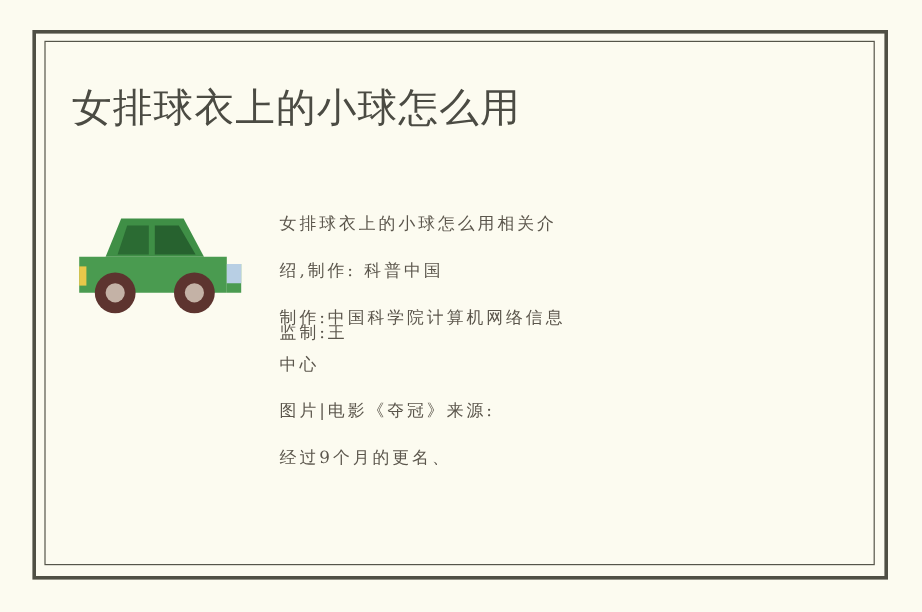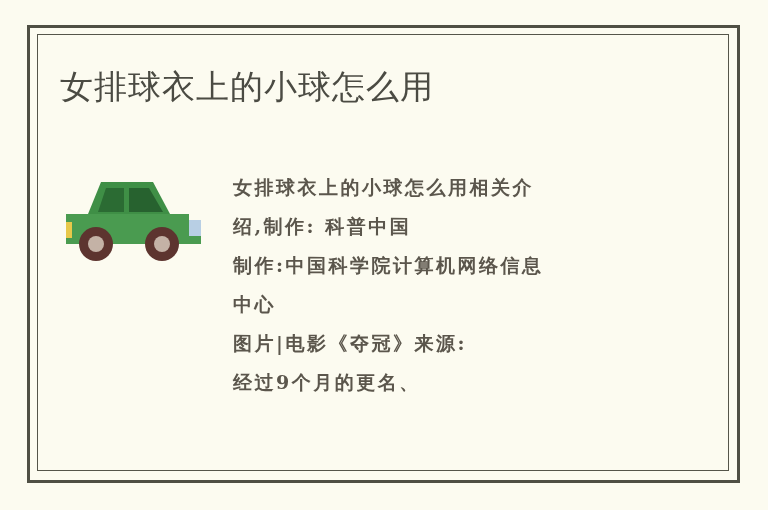--- a/index.html
+++ b/index.html
@@ -44,43 +44,42 @@
 
   
   .title {
     position: absolute;
     left: 60px;
     top: 66px;
     font-size: 33px;
     line-height: 48px;
     letter-spacing: 1px;
     color: #4b4b43;
-    font-family: Liberation Mono, monospace;
+    font-family: Liberation Sans, sans-serif;
     white-space: nowrap;
   }
 
   
   .truck {
     position: absolute;
     left: 58px;
     top: 168px;
     width: 156px;
     height: 100px;
   }
 
   
   .body-layer {
     position: absolute;
     font-family: "DejaVu Serif", "Liberation Serif", serif;
     color: #5b564c;
-    font-size: 19px;
+    font-size: 14px;
     line-height: 39px;
     letter-spacing: 2.5px;
     white-space: pre-line;
-    font-weight: bold;
   }
   .body-primary {
     left: 233px;
     top: 168px;
     width: 420px;
   }
   .body-overlap {
     left: 233px;
     top: 256px;
     width: 420px;
@@ -125,15 +124,16 @@
     <circle cx="104" cy="76" r="8" fill="#c4b2a6"></circle>
   </svg>
 
   <div class="body-layer body-primary">女排球衣上的小球怎么用相关介
 绍,制作: 科普中国
 制作:中国科学院计算机网络信息
 中心
 图片|电影《夺冠》来源:
 经过9个月的更名、</div>
 
+  <div class="body-layer body-overlap">监制:王</div>
 
 
 </div>
 
 </body></html>

